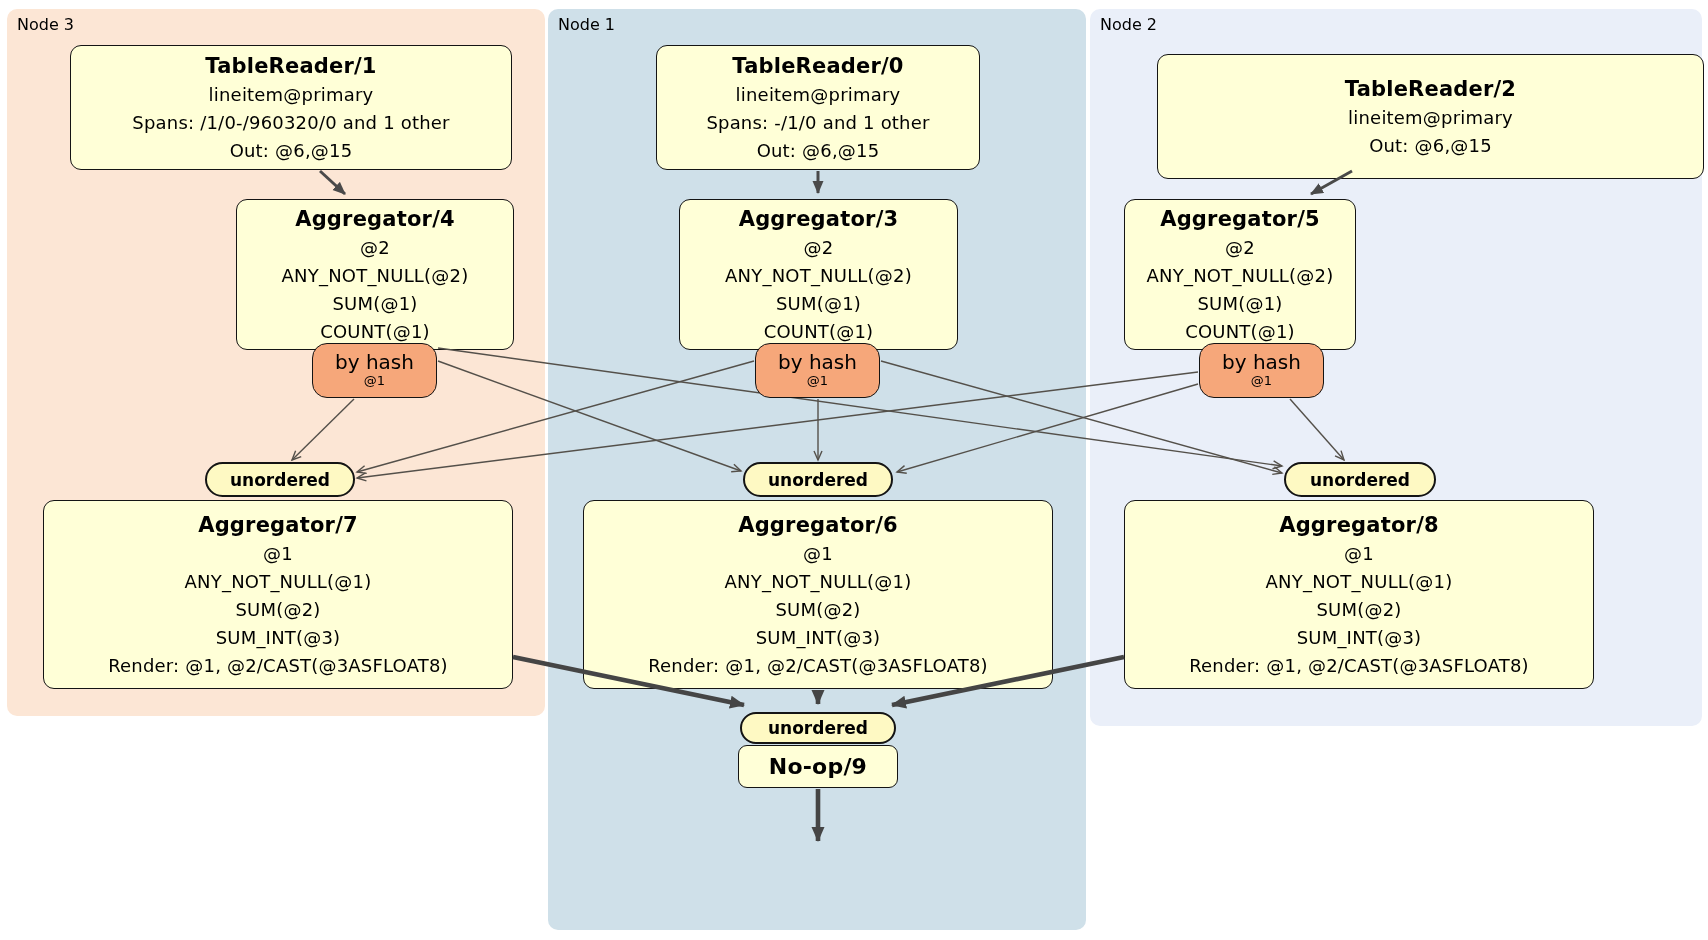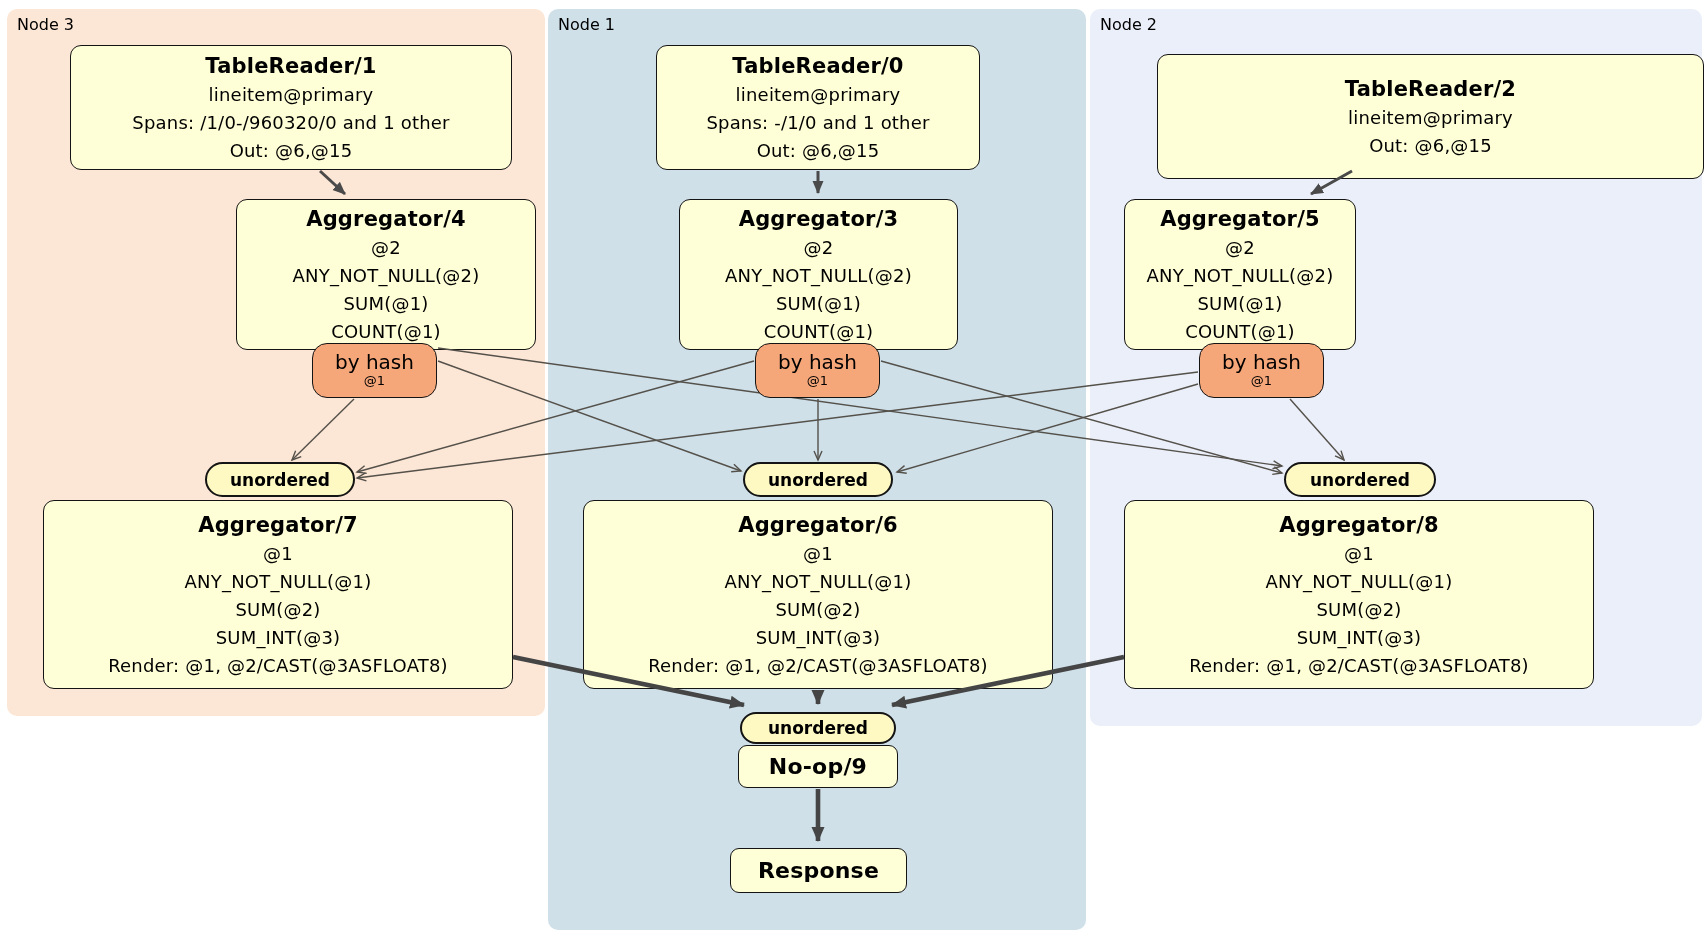--- a/index.html
+++ b/index.html
@@ -19,21 +19,21 @@
   .box{
     position:absolute;background:#ffffd7;border:1.6px solid #141414;border-radius:11px;
     display:flex;flex-direction:column;justify-content:center;align-items:center;
     text-align:center;font-size:18px;line-height:28px;z-index:2;box-sizing:border-box;
     letter-spacing:.2px;
   }
   .box .title{font-size:21px;font-weight:bold;line-height:30px;letter-spacing:.2px;}
   .tr1{left:70px;top:45px;width:442px;height:125px;}
   .tr0{left:656px;top:45px;width:324px;height:125px;}
   .tr2{left:1122px;top:54px;width:547px;height:125px;margin-left:35px;}
-  .agg4{left:236px;top:199px;width:300px;height:151px;}
+  .agg4{left:236px;top:199px;width:278px;height:151px;}
   .agg3{left:679px;top:199px;width:279px;height:151px;}
   .agg5{left:1124px;top:199px;width:232px;height:151px;}
   .agg7{left:43px;top:500px;width:470px;height:189px;}
   .agg6{left:583px;top:500px;width:470px;height:189px;}
   .agg8{left:1124px;top:500px;width:470px;height:189px;}
   .noop{left:738px;top:745px;width:160px;height:43px;border-radius:9px;}
   .response{left:730px;top:848px;width:177px;height:45px;border-radius:9px;}
   .noop .title,.response .title{font-size:22px;}
   
   .router{
@@ -137,23 +137,20 @@
     <div class="title">Aggregator/8</div>
     <div>@1</div>
     <div>ANY_NOT_NULL(@1)</div>
     <div>SUM(@2)</div>
     <div>SUM_INT(@3)</div>
     <div>Render: @1, @2/CAST(@3ASFLOAT8)</div>
   </div>
 
   <div class="box noop">
     <div class="title">No-op/9</div>
-  </div>
-  <div class="box response">
-    <div class="title">Response</div>
   </div>
 
   <svg class="edges" viewBox="0 0 1708 940">
     <defs>
       <marker id="vee" markerUnits="userSpaceOnUse" markerWidth="16" markerHeight="14" refX="10" refY="5" orient="auto">
         <path d="M1,1 L10,5 L1,9" fill="none" stroke="#54504a" stroke-width="1.4"></path>
       </marker>
       <marker id="tri" markerUnits="userSpaceOnUse" markerWidth="16" markerHeight="14" refX="12" refY="5.5" orient="auto">
         <path d="M0,0 L13,5.5 L0,11 z" fill="#4a4a4a"></path>
       </marker>

